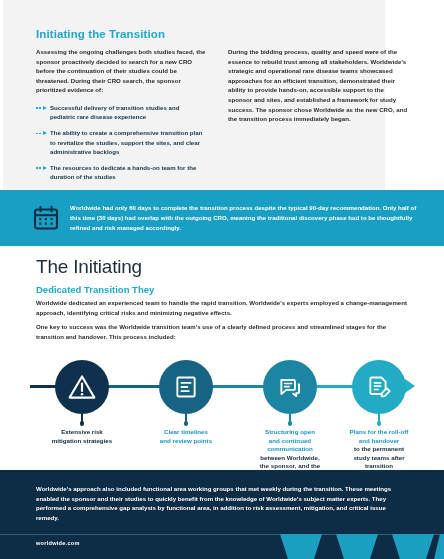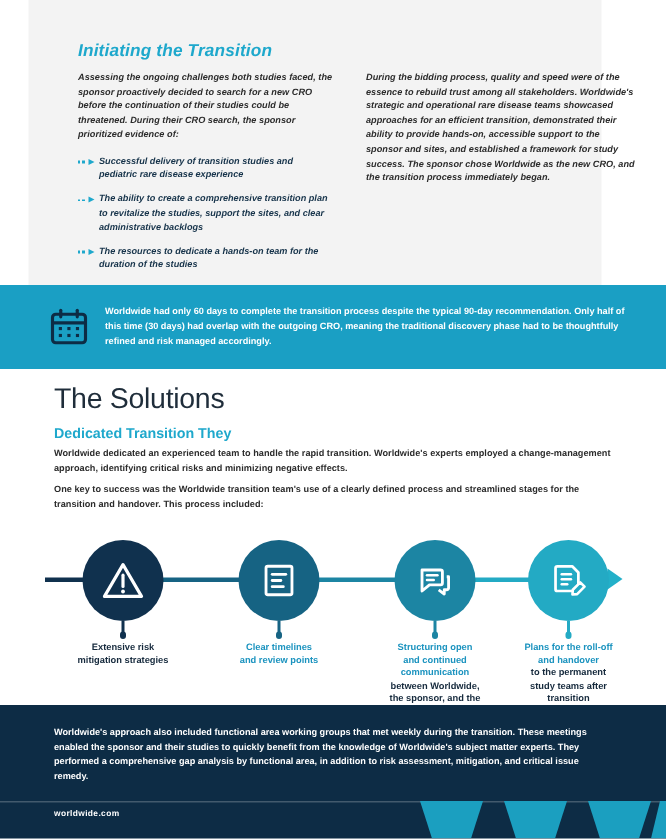--- a/index.html
+++ b/index.html
@@ -9,23 +9,22 @@
     background:#ffffff;
     color:#1b2b3a;
     -webkit-font-smoothing:antialiased;
     position:relative;
     overflow:hidden;
   }
   .page { width:444px; height:559px; position:relative; background:#ffffff; }
 
   
   .top-panel {
-    position:absolute; left:16px; top:0; width:388px; height:190px;
+    position:absolute; left:0; top:0; width:388px; height:190px;
     background:#f3f3f3;
-    font-style:italic;
   }
   .edge-left { position:absolute; left:0; top:0; width:3px; height:190px; background:#ffffff; }
   .edge-right { position:absolute; right:0; top:0; width:3px; height:190px; background:#ffffff; }
 
   .sec-title {
     position:absolute; left:36px; top:28px;
     font-size:11.5px; font-weight:700; color:#1ea8cc; letter-spacing:.1px;
   }
 
   .col-left { position:absolute; left:36px; top:47px; width:170px; }
@@ -176,21 +175,21 @@
           <rect x="17.6" y="13" width="2.1" height="2.1"></rect>
           <rect x="6.2" y="17.6" width="2.1" height="2.1"></rect>
           <rect x="11.9" y="17.6" width="2.1" height="2.1"></rect>
           <rect x="17.6" y="17.6" width="2.1" height="2.1"></rect>
         </g>
       </svg>
     </span>
     <div class="callout-text">Worldwide had only 60 days to complete the transition process despite the typical 90-day recommendation. Only half of this time (30 days) had overlap with the outgoing CRO, meaning the traditional discovery phase had to be thoughtfully refined and risk managed accordingly.</div>
   </div>
 
-  <div class="solutions-h">The Solutions</div>
+  <div class="solutions-h">The Initiating</div>
   <div class="sub-h">Dedicated Transition They</div>
   <div class="sol-p1 body-p">Worldwide dedicated an experienced team to handle the rapid transition. Worldwide's experts employed a change-management approach, identifying critical risks and minimizing negative effects.</div>
   <div class="sol-p2 body-p">One key to success was the Worldwide transition team's use of a clearly defined process and streamlined stages for the transition and handover. This process included:</div>
 
   <div class="diagram">
     <div class="track">
       <div class="seg" style="left:0px;width:52px;background:#10314e;"></div>
       <div class="seg" style="left:52px;width:104px;background:#166383;"></div>
       <div class="seg" style="left:156px;width:104px;background:#1c85a3;"></div>
       <div class="seg" style="left:260px;width:116px;background:#23aac4;"></div>

